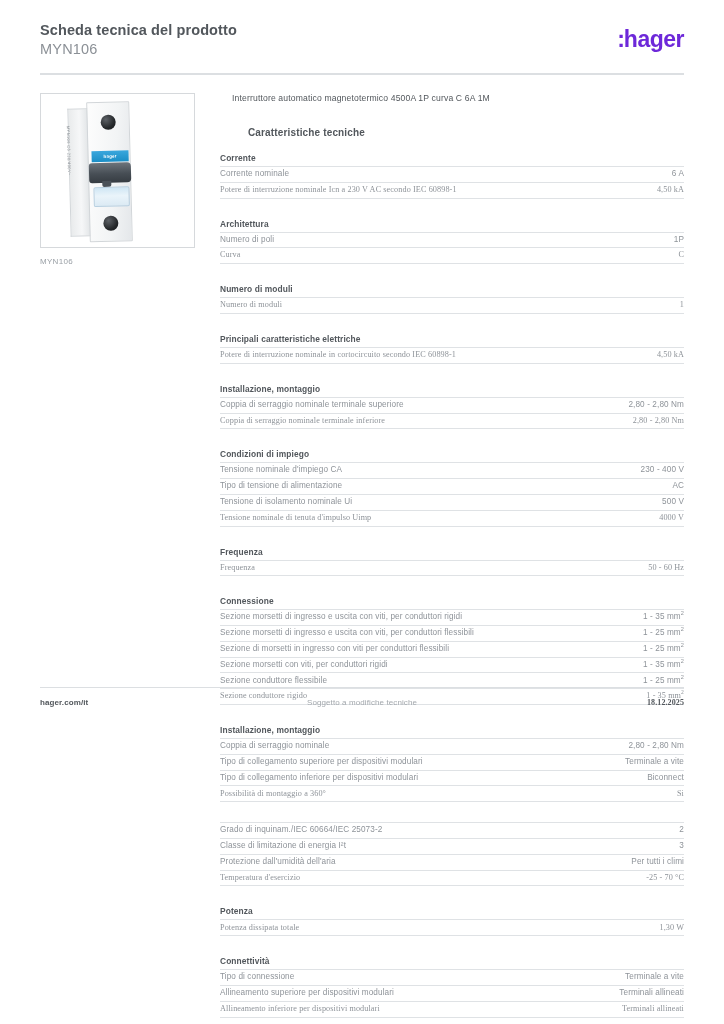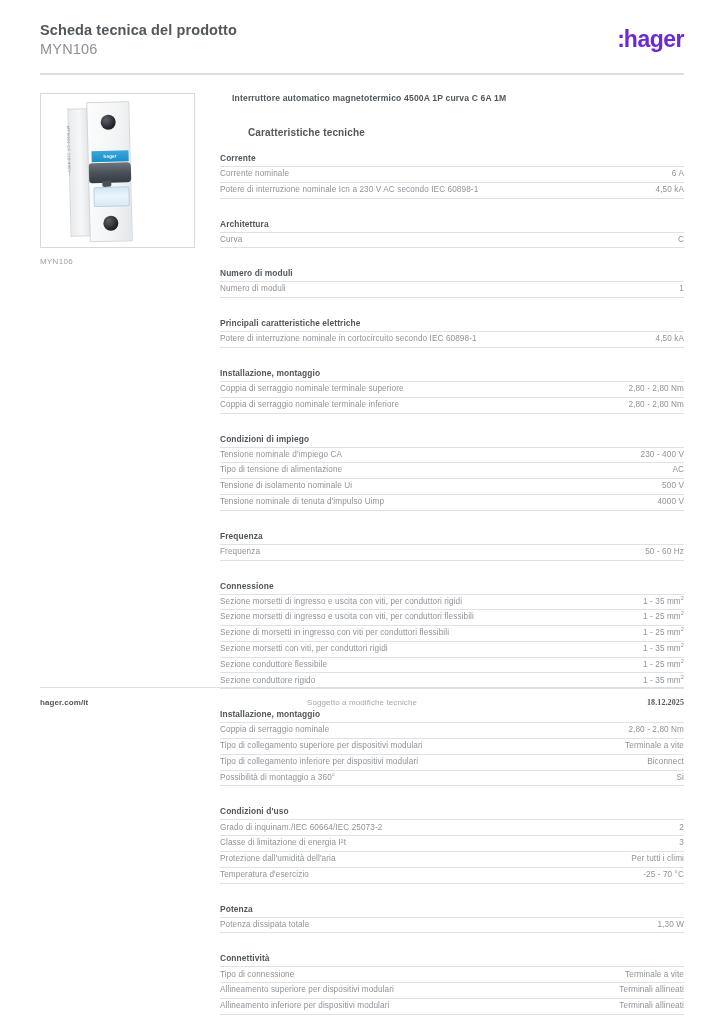--- a/index.html
+++ b/index.html
@@ -111,35 +111,35 @@
     width: 36px; height: 20px;
     background: linear-gradient(180deg,#cfe6f4 0%, #eaf4fa 45%, #dbeaf4 100%);
     border: 1px solid #b7cfe0; border-radius: 2px;
   }
   .img-caption {
     margin-top: 9px; font-size: 8px; color: #9aa0a6; letter-spacing: .3px;
   }
 
   
   .product-name {
-    font-size: 8.6px; font-weight: bold; color: #52575c;
+    font-size: 8.6px; font-weight: normal; color: #52575c;
     letter-spacing: .15px; margin-bottom: 24px; padding-left: 12px;
   }
   .tech-heading {
     font-size: 10px; font-weight: bold; color: #52575c;
     letter-spacing: .15px; margin-bottom: 15px; margin-left: 28px;
   }
   .section { margin-bottom: 20px; }
   .section-title {
     font-size: 8.4px; font-weight: bold; color: #52575c;
     letter-spacing: .1px; padding-bottom: 3px;
   }
   table.spec { width: 100%; border-collapse: collapse; }
   table.spec tr { border-top: 1px solid #dfe2e5; }
-  table.spec tr:last-child { border-bottom: 1px solid #dfe2e5; }
+  table.spec tr:last-child { border-bottom: 1px solid #dfe2e5; font-family: Liberation Serif, serif; }
   table.spec td {
     font-size: 8.2px; color: #8e9399; letter-spacing: .1px;
     padding: 3.1px 0 3.1px 0; line-height: 1.05;
   }
   table.spec td.val { text-align: right; white-space: nowrap; padding-left: 8px; }
   sup { font-size: 5.6px; vertical-align: super; line-height: 0; }
 
   
   .footer {
     position: absolute; left: 40px; right: 40px; bottom: 22px;
@@ -205,20 +205,24 @@
                   <td class="val">4,50 kA</td>
                 </tr>
               </tbody>
             </table>
           </div>
           <div class="section">
             <div class="section-title">Architettura</div>
             <table class="spec">
               <tbody>
                 <tr>
+                  <td class="lbl">Numero di poli</td>
+                  <td class="val">1P</td>
+                </tr>
+                <tr>
                   <td class="lbl">Curva</td>
                   <td class="val">C</td>
                 </tr>
               </tbody>
             </table>
           </div>
           <div class="section">
             <div class="section-title">Numero di moduli</div>
             <table class="spec">
               <tbody>
@@ -337,21 +341,20 @@
                   <td class="val">Biconnect</td>
                 </tr>
                 <tr>
                   <td class="lbl">Possibilità di montaggio a 360°</td>
                   <td class="val">Si</td>
                 </tr>
               </tbody>
             </table>
           </div>
           <div class="section">
-            <div class="section-title">Condizioni d'uso</div>
             <table class="spec">
               <tbody>
                 <tr>
                   <td class="lbl">Grado di inquinam./IEC 60664/IEC 25073-2</td>
                   <td class="val">2</td>
                 </tr>
                 <tr>
                   <td class="lbl">Classe di limitazione di energia I²t</td>
                   <td class="val">3</td>
                 </tr>

